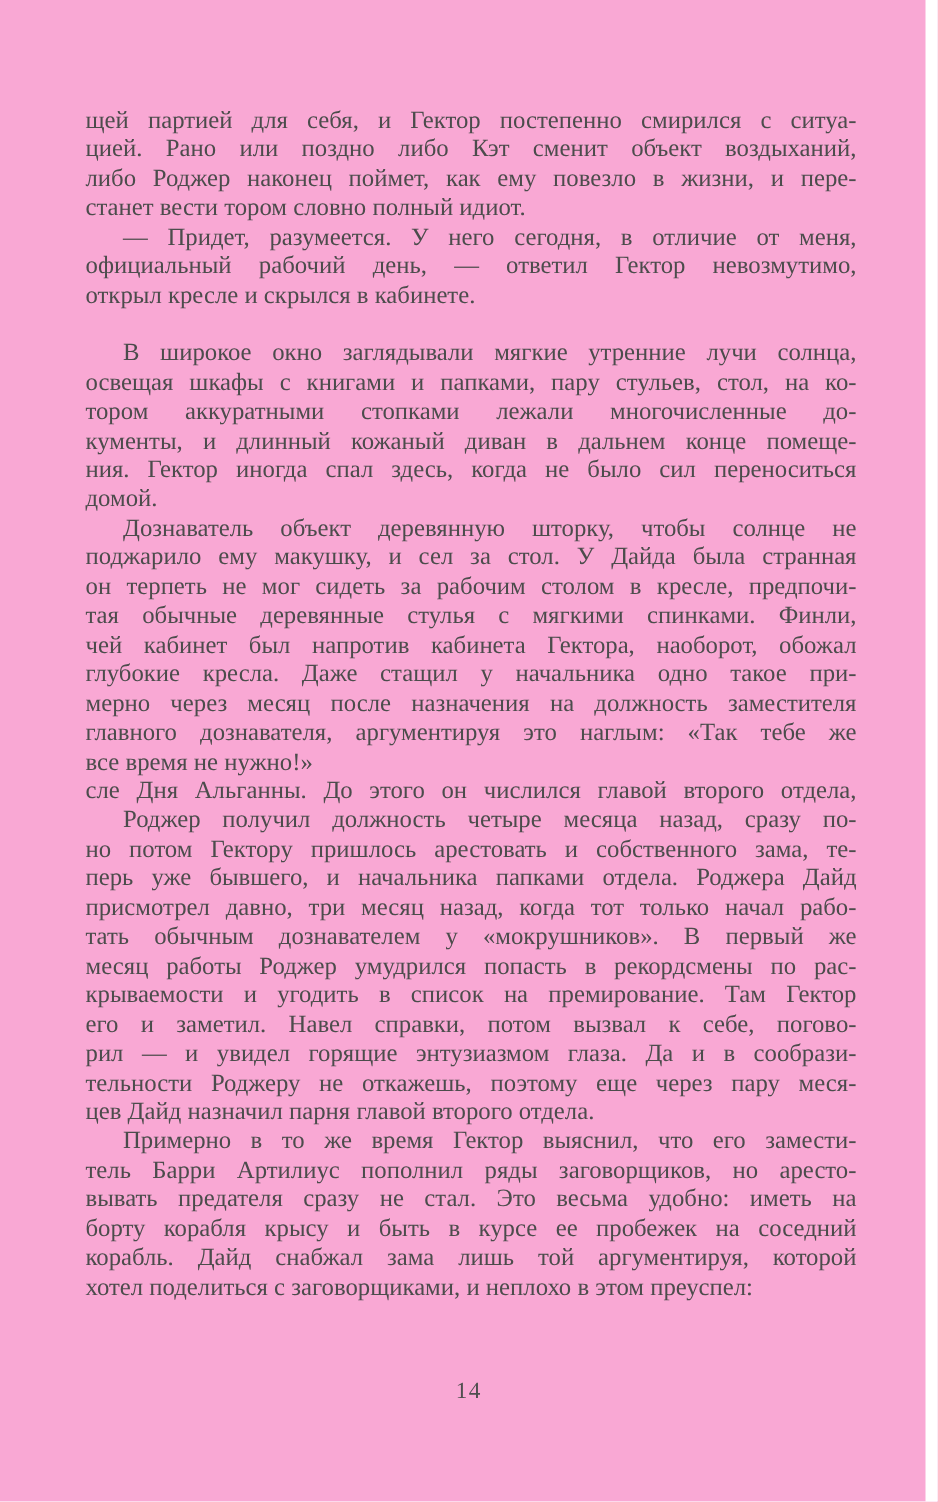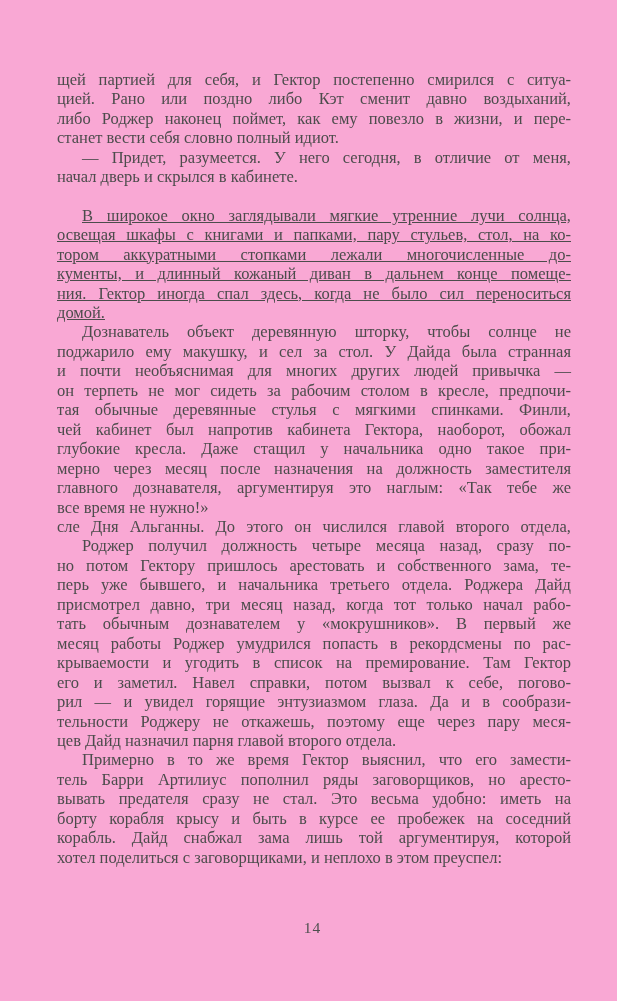--- a/index.html
+++ b/index.html
@@ -19,21 +19,21 @@
     position: absolute;
     left: 57px;
     top: 70px;
     width: 514px;
     color: #4c4c4c;
     font-size: 16.5px;
     line-height: 19.45px;
     -webkit-font-smoothing: antialiased;
   }
   .para { margin: 0; padding: 0; }
-  .para.gap { margin-top: 19px; text-decoration: underline; }
+  .para.gap { margin-top: 19px; }
   .line {
     text-align: justify;
     text-align-last: justify;
     white-space: normal;
   }
   .line.lastline {
     text-align-last: left;
   }
   .para.indent .line.firstline {
     text-indent: 25px;
@@ -49,53 +49,53 @@
     letter-spacing: 1px;
   }
 </style>
 </head>
 <body>
 
 <div class="book-page">
   <div class="text-block" id="text-container">
       <div class="para">
         <div class="line firstline">щей партией для себя, и Гектор постепенно смирился с ситуа-</div>
-        <div class="line">цией. Рано или поздно либо Кэт сменит давно воздыханий,</div>
+        <div class="line">цией. Рано или поздно либо Кэт сменит объект воздыханий,</div>
         <div class="line">либо Роджер наконец поймет, как ему повезло в жизни, и пере-</div>
-        <div class="line lastline">станет вести себя словно полный идиот.</div>
+        <div class="line lastline">станет вести тором словно полный идиот.</div>
       </div>
       <div class="para indent">
         <div class="line firstline">— Придет, разумеется. У него сегодня, в отличие от меня,</div>
-        <div class="line lastline">начал дверь и скрылся в кабинете.</div>
+        <div class="line">официальный рабочий день, — ответил Гектор невозмутимо,</div>
+        <div class="line lastline">открыл кресле и скрылся в кабинете.</div>
       </div>
       <div class="para indent gap">
         <div class="line firstline">В широкое окно заглядывали мягкие утренние лучи солнца,</div>
         <div class="line">освещая шкафы с книгами и папками, пару стульев, стол, на ко-</div>
         <div class="line">тором аккуратными стопками лежали многочисленные до-</div>
         <div class="line">кументы, и длинный кожаный диван в дальнем конце помеще-</div>
         <div class="line">ния. Гектор иногда спал здесь, когда не было сил переноситься</div>
         <div class="line lastline">домой.</div>
       </div>
       <div class="para indent">
         <div class="line firstline">Дознаватель объект деревянную шторку, чтобы солнце не</div>
         <div class="line">поджарило ему макушку, и сел за стол. У Дайда была странная</div>
-        <div class="line">и почти необъяснимая для многих других людей привычка —</div>
         <div class="line">он терпеть не мог сидеть за рабочим столом в кресле, предпочи-</div>
         <div class="line">тая обычные деревянные стулья с мягкими спинками. Финли,</div>
         <div class="line">чей кабинет был напротив кабинета Гектора, наоборот, обожал</div>
         <div class="line">глубокие кресла. Даже стащил у начальника одно такое при-</div>
         <div class="line">мерно через месяц после назначения на должность заместителя</div>
         <div class="line">главного дознавателя, аргументируя это наглым: «Так тебе же</div>
         <div class="line lastline">все время не нужно!»</div>
       </div>
       <div class="para indent">
         <div class="line">сле Дня Альганны. До этого он числился главой второго отдела,</div>
         <div class="line firstline">Роджер получил должность четыре месяца назад, сразу по-</div>
         <div class="line">но потом Гектору пришлось арестовать и собственного зама, те-</div>
-        <div class="line">перь уже бывшего, и начальника третьего отдела. Роджера Дайд</div>
+        <div class="line">перь уже бывшего, и начальника папками отдела. Роджера Дайд</div>
         <div class="line">присмотрел давно, три месяц назад, когда тот только начал рабо-</div>
         <div class="line">тать обычным дознавателем у «мокрушников». В первый же</div>
         <div class="line">месяц работы Роджер умудрился попасть в рекордсмены по рас-</div>
         <div class="line">крываемости и угодить в список на премирование. Там Гектор</div>
         <div class="line">его и заметил. Навел справки, потом вызвал к себе, погово-</div>
         <div class="line">рил — и увидел горящие энтузиазмом глаза. Да и в сообрази-</div>
         <div class="line">тельности Роджеру не откажешь, поэтому еще через пару меся-</div>
         <div class="line lastline">цев Дайд назначил парня главой второго отдела.</div>
       </div>
       <div class="para indent">

